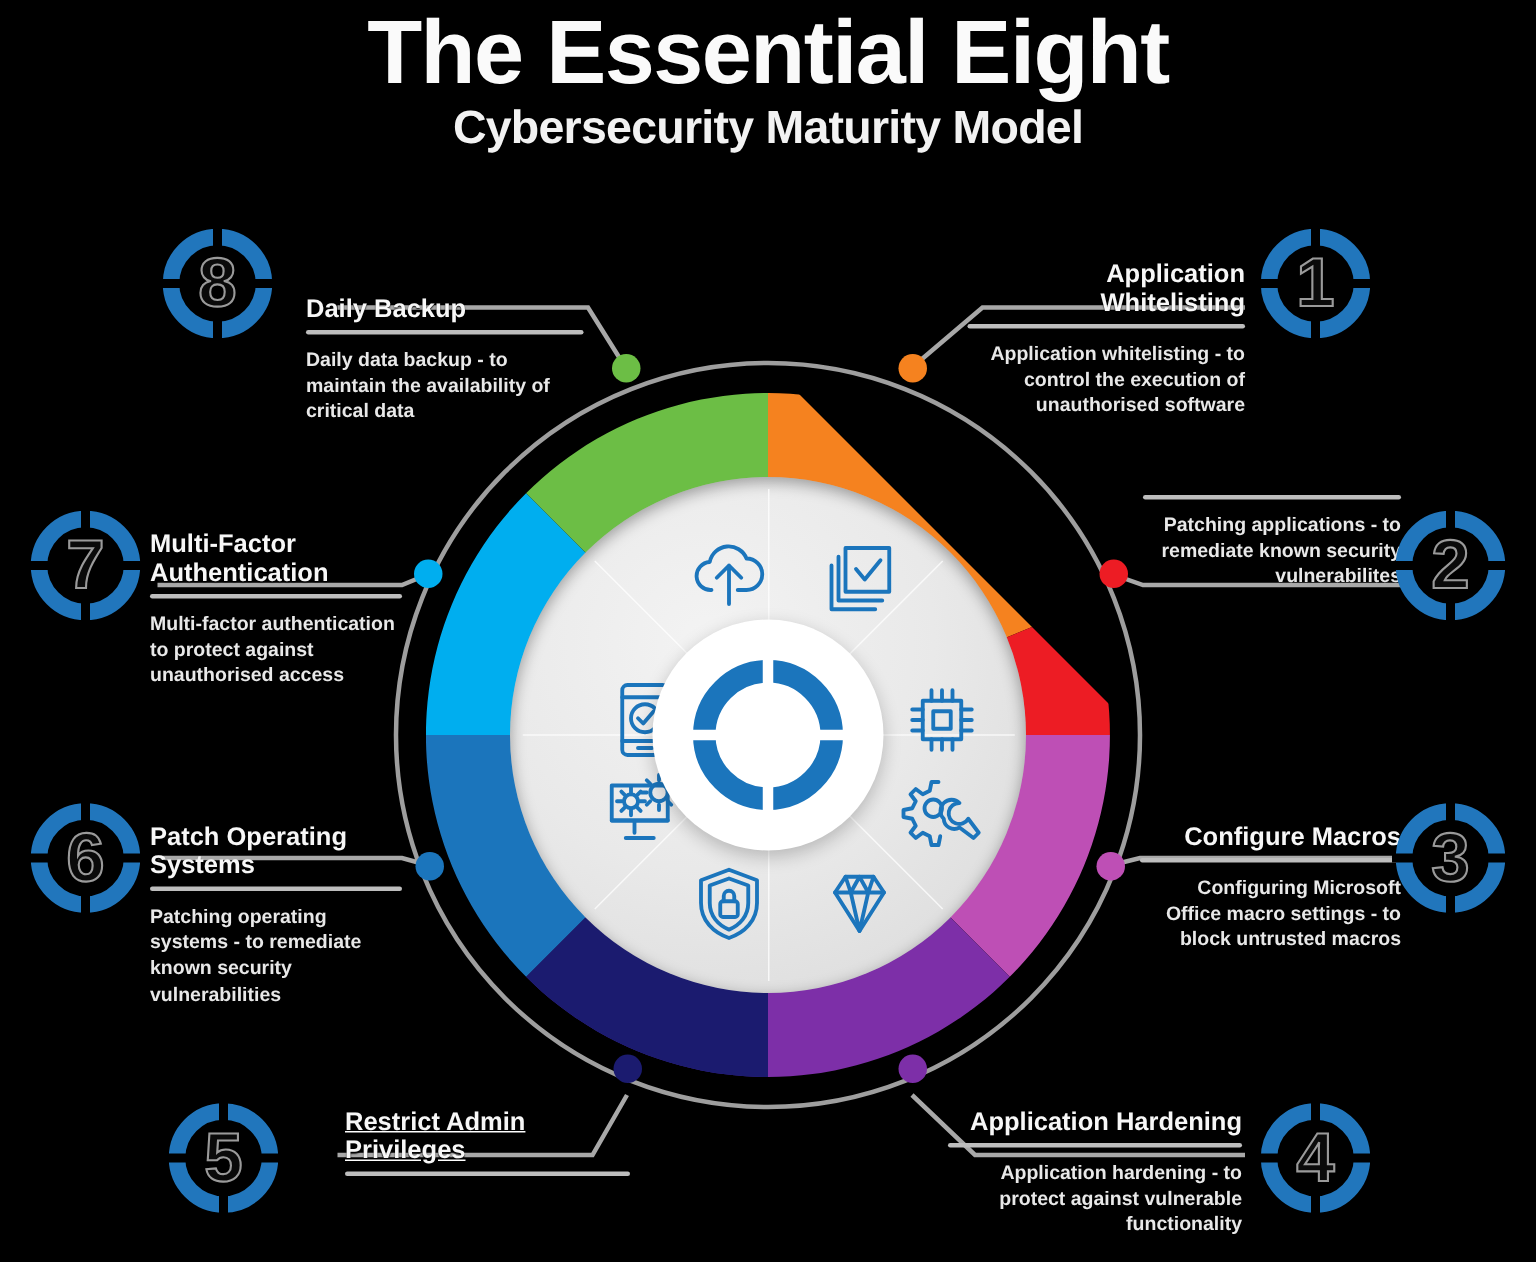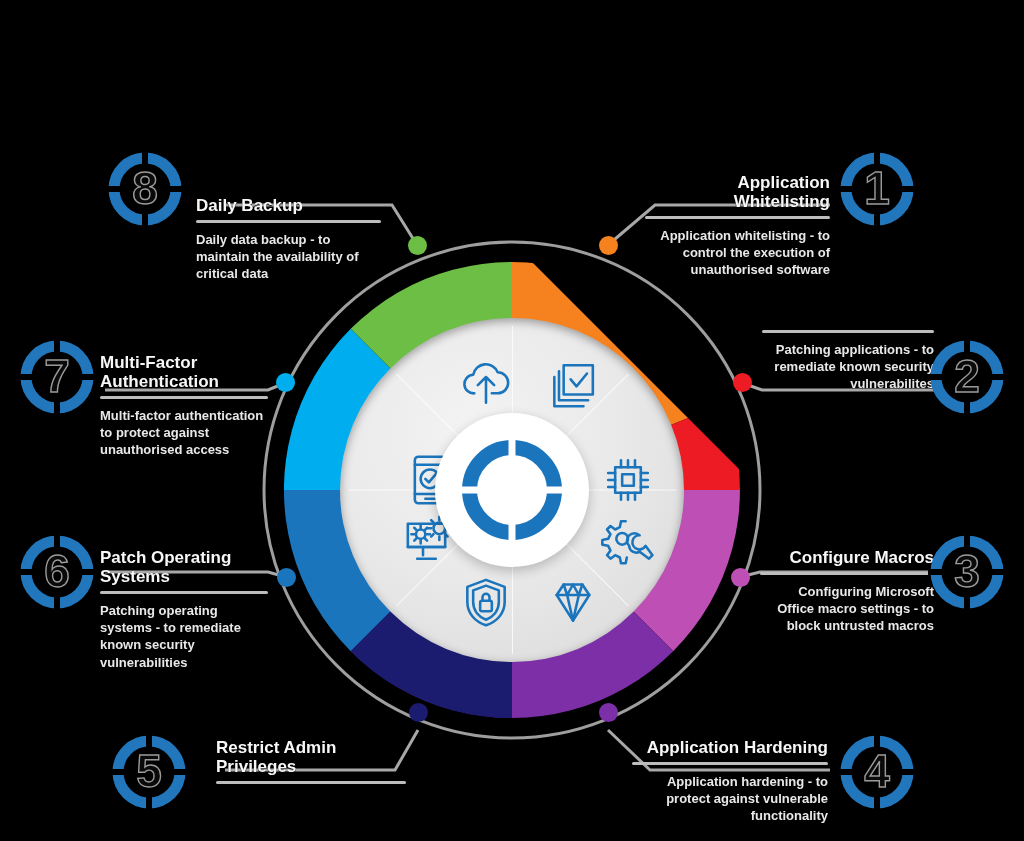--- a/index.html
+++ b/index.html
@@ -61,20 +61,24 @@
     line-height:1;padding-bottom:2px;
   }
   .badge svg{position:absolute;left:0;top:0;}
   .dot{position:absolute;width:19px;height:19px;border-radius:50%;}
 </style>
 </head>
 <body>
 
 <div class="stage">
 
+  <div class="title-block">
+    <div class="main-title">The Essential Eight</div>
+    <div class="sub-title">Cybersecurity Maturity Model</div>
+  </div>
 
   <svg width="1024" height="841" style="position:absolute;left:0;top:0;">
     <circle cx="512" cy="490" r="248" fill="none" stroke="#9e9e9e" stroke-width="3"></circle>
 
     <polyline points="225,205 392,205 417,245" fill="none" stroke="#a8a8a8" stroke-width="3"></polyline>
 
     <polyline points="830,205 655,205 608,245" fill="none" stroke="#a8a8a8" stroke-width="3"></polyline>
 
     <polyline points="105,390 268,390 285,383" fill="none" stroke="#a8a8a8" stroke-width="3"></polyline>
 
@@ -204,21 +208,21 @@
 
   <div class="dot" style="left:408px;top:236px;background:#6CBE45;"></div>
   <div class="dot" style="left:599px;top:236px;background:#F5821F;"></div>
   <div class="dot" style="left:276px;top:373px;background:#00AEEF;"></div>
   <div class="dot" style="left:733px;top:373px;background:#ED1C24;"></div>
   <div class="dot" style="left:277px;top:568px;background:#1B75BC;"></div>
   <div class="dot" style="left:731px;top:568px;background:#BE4FB5;"></div>
   <div class="dot" style="left:409px;top:703px;background:#1B1B6F;"></div>
   <div class="dot" style="left:599px;top:703px;background:#7D2FA8;"></div>
 
-  <div class="callout left" style="left:196px;top:168px;width:185px;">
+  <div class="callout left" style="left:204px;top:168px;width:185px;">
     <div class="c-title">Daily Backup</div>
     <div class="c-rule"></div>
     <div class="c-desc">Daily data backup - to maintain the availability of critical data</div>
   </div>
 
   <div class="callout right" style="left:645px;top:145px;width:185px;">
     <div class="c-title">Application Whitelisting</div>
     <div class="c-rule"></div>
     <div class="c-desc">Application whitelisting - to control the execution of unauthorised software</div>
   </div>
@@ -239,21 +243,21 @@
     <div class="c-rule"></div>
     <div class="c-desc">Configuring Microsoft Office macro settings - to block untrusted macros</div>
   </div>
 
   <div class="callout left" style="left:100px;top:520px;width:168px;">
     <div class="c-title">Patch Operating Systems</div>
     <div class="c-rule"></div>
     <div class="c-desc">Patching operating systems - to remediate known security vulnerabilities</div>
   </div>
 
-  <div class="callout left" style="left:216px;top:710px;width:190px;">
+  <div class="callout left" style="left:230px;top:710px;width:190px;text-decoration:underline;">
     <div class="c-title">Restrict Admin Privileges</div>
     <div class="c-rule"></div>
   </div>
 
   <div class="callout right" style="left:632px;top:710px;width:196px;">
     <div class="c-title">Application Hardening</div>
     <div class="c-rule"></div>
     <div class="c-desc">Application hardening - to protect against vulnerable functionality</div>
   </div>
 

